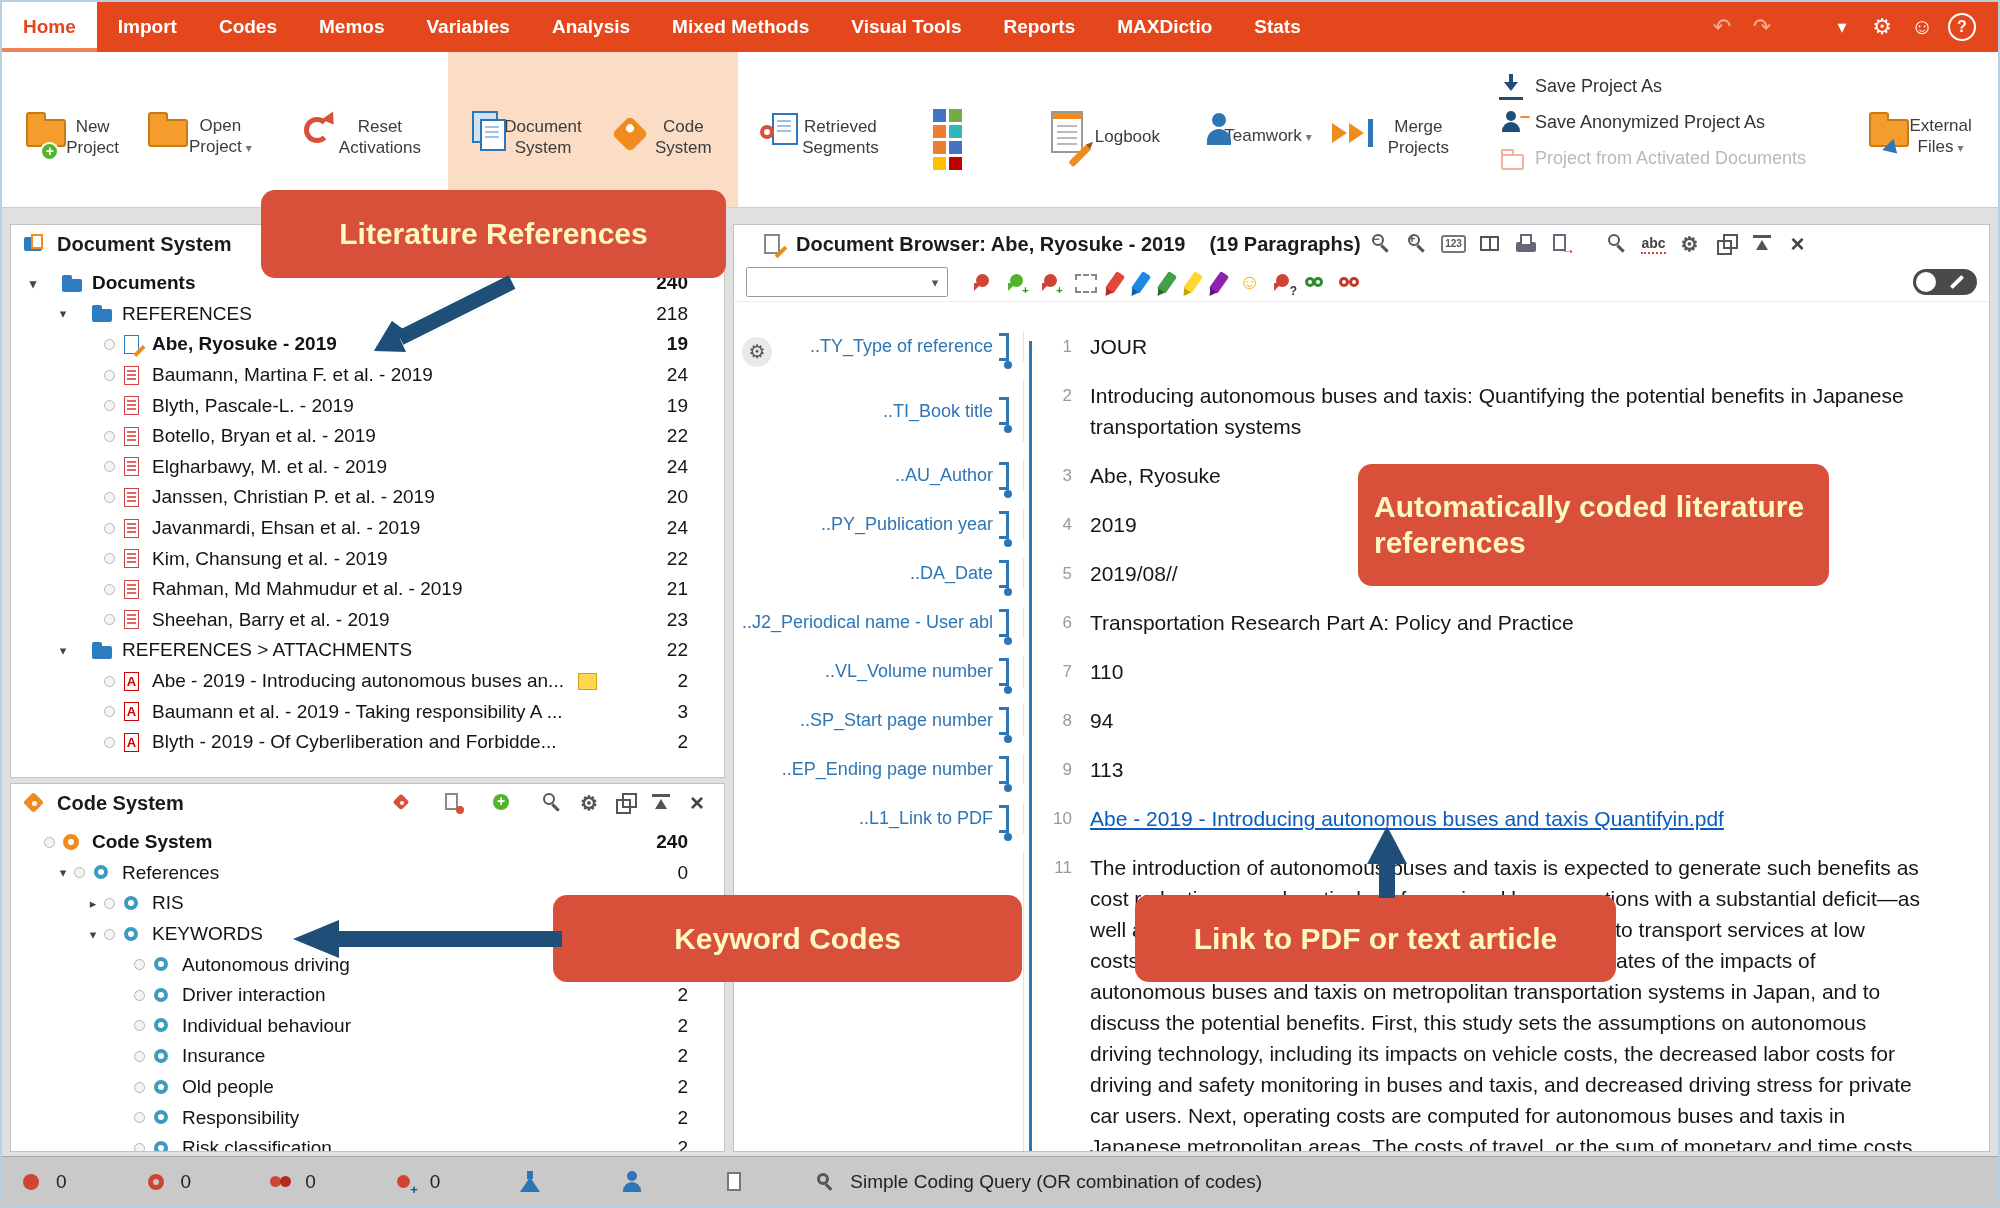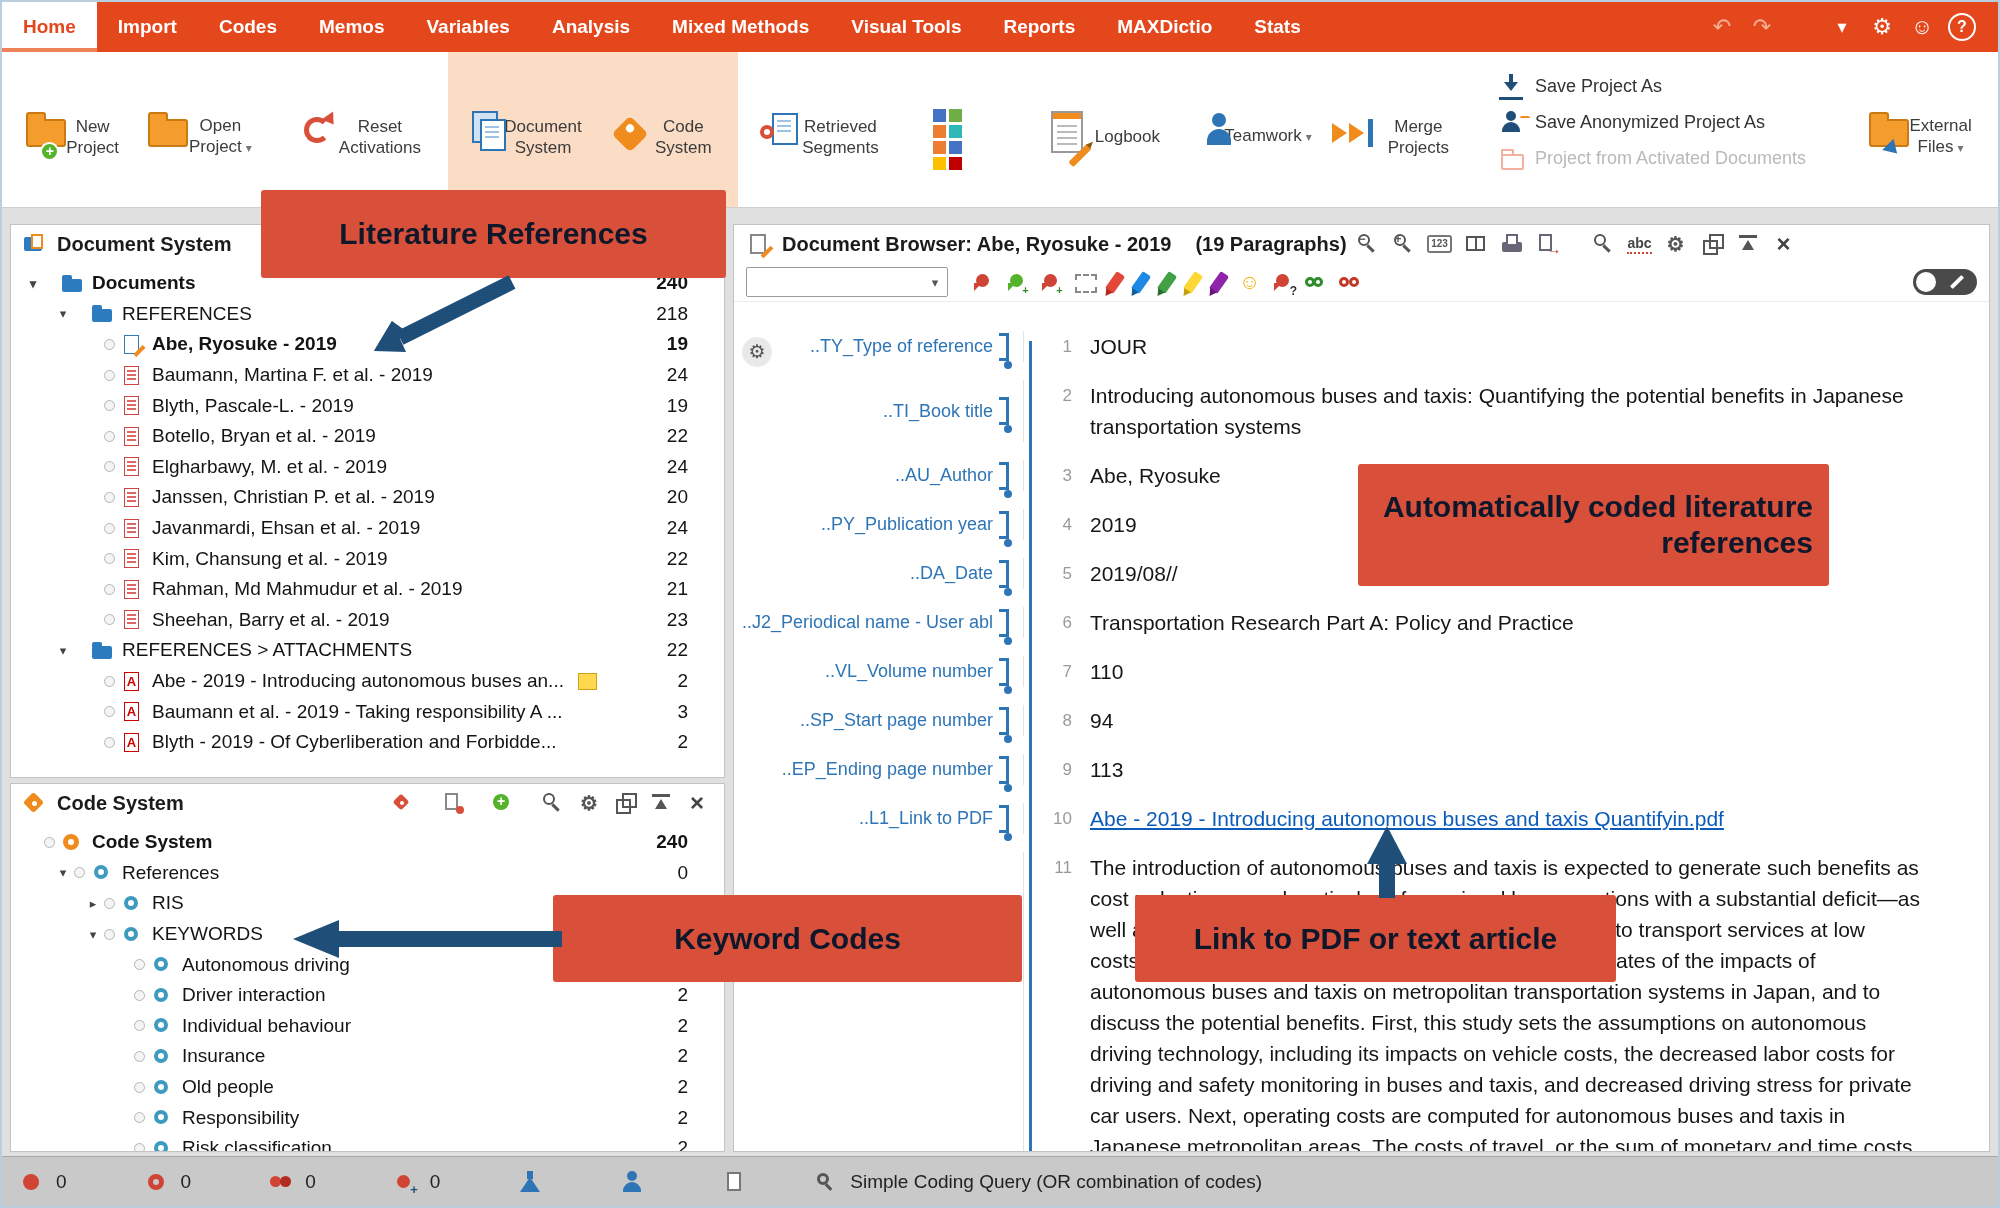--- a/index.html
+++ b/index.html
@@ -132,21 +132,21 @@
   .ic-pdf::before{content:"";position:absolute;left:3px;top:1px;width:15px;height:19px;background:#fff;border:1.5px solid #c00;box-sizing:border-box}
   .ic-pdf::after{content:"A";position:absolute;left:3px;top:3px;width:15px;text-align:center;color:#c00;font:bold 13px/15px "Liberation Sans",sans-serif}
   .ic-code::before{content:"";position:absolute;left:3px;top:3px;width:14px;height:14px;border-radius:50%;border:4px solid #3d9bbf;background:#fff;box-sizing:border-box}
   .ic-code-root::before{content:"";position:absolute;left:2px;top:2px;width:16px;height:16px;border-radius:50%;border:5px solid #f08b1d;background:#fff;box-sizing:border-box}
   .lab{overflow:hidden;text-overflow:ellipsis}
   .memoic{display:none;width:17px;height:15px;background:#ffd84f;border:1px solid #cfa018;margin-left:14px;flex:none}
   .trow.memo .memoic{display:block}
   .cnt{margin-left:auto;min-width:44px;text-align:right}
 
   
-  .bheader{height:38px;display:flex;align-items:center;padding:0 14px;font-size:20px;font-weight:bold;color:#1b1b1b;white-space:nowrap}
+  .bheader{height:38px;display:flex;align-items:center;padding:0 28px;font-size:20px;font-weight:bold;color:#1b1b1b;white-space:nowrap}
   .bparas{margin-left:24px}
   .btoolbar{height:38px;display:flex;align-items:center;padding:0 12px;border-bottom:1px solid #ececec}
   .combo{width:200px;height:28px;border:1px solid #9b9b9b;border-radius:2px;background:#fff;position:relative;margin-right:18px;cursor:pointer}
   .combo .carr{position:absolute;right:2px;top:2px;bottom:2px;width:20px;display:flex;align-items:center;justify-content:center;color:#555;font-size:13px}
   .carr::before{content:"▾"}
   .ci{width:26px;height:24px;position:relative;margin:0 4px;cursor:pointer;flex:none}
   .ci-drop::before{content:"";position:absolute;left:6px;top:4px;width:13px;height:13px;border-radius:50%;background:var(--c)}
   .ci-drop::after{content:"";position:absolute;left:4px;top:13px;border-top:8px solid var(--c);border-right:8px solid transparent}
   .ci-red{--c:#d04435}.ci-green{--c:#54b32b}
   .ci-plusb i{position:absolute;right:-1px;bottom:-2px;width:11px;height:11px;border-radius:50%;background:#fff;color:#2e8b2e;font:bold 11px/11px "Liberation Sans",sans-serif;text-align:center}
@@ -172,21 +172,21 @@
   .pcode{width:259px;flex:none;align-self:center;text-align:right;font-size:18px;color:#2e75b6;white-space:nowrap;cursor:pointer}
   .pbracket{width:10px;height:28px;flex:none;align-self:center;margin-left:6px;border:3px solid #2e75b6;border-left:none;box-sizing:border-box;position:relative;cursor:pointer}
   .pbracket::after{content:"";position:absolute;right:-6px;bottom:-11px;width:8px;height:8px;border-radius:50%;background:#2e75b6}
   .prow.nocode .pcode{visibility:hidden}
   .prow.nocode .pbracket{visibility:hidden}
   .pnum{width:42px;flex:none;margin-left:14px;padding-left:6px;border-left:1px solid #e3e3e3;text-align:right;font-size:17px;color:#9a9a9a;line-height:31px}
   .ptext{flex:1;margin-left:18px;padding-right:64px;font-size:21px;line-height:31px;color:#161616}
   .prow.link .ptext{color:#0b5bbb;text-decoration:underline;cursor:pointer}
 
   
-  .callout{position:absolute;background:#d9503a;color:#0f172a;font-weight:bold;font-size:30px;display:flex;align-items:center;justify-content:center;text-align:right;border-radius:3px;z-index:40;line-height:36px;padding:0 16px;box-sizing:border-box}
+  .callout{position:absolute;background:#d9503a;color:#fef9c3;font-weight:bold;font-size:30px;display:flex;align-items:center;justify-content:center;text-align:left;border-radius:14px;z-index:40;line-height:36px;padding:0 16px;box-sizing:border-box}
   .arrow{position:absolute;z-index:41}
 
   
   .statusbar{position:absolute;left:0;right:0;bottom:0;height:50px;background:#c9c9c9;border-top:1px solid #a8a8a8;display:flex;align-items:center;padding:0 18px;box-sizing:border-box;font-size:19px;color:#222}
   .sgrp{display:flex;align-items:center;margin-right:78px}
   .sic{width:24px;height:24px;position:relative;margin-right:12px;flex:none;cursor:pointer}
   .sic-docact::before{content:"";position:absolute;left:3px;top:4px;width:16px;height:16px;border-radius:50%;background:#d04435}
   .sic-codeact::before{content:"";position:absolute;left:3px;top:4px;width:16px;height:16px;border-radius:50%;border:5px solid #d04435;box-sizing:border-box}
   .sic-segs::before{content:"";position:absolute;left:1px;top:6px;width:11px;height:11px;border-radius:50%;background:#d04435}
   .sic-segs::after{content:"";position:absolute;left:11px;top:6px;width:11px;height:11px;border-radius:50%;background:#b32a20}

